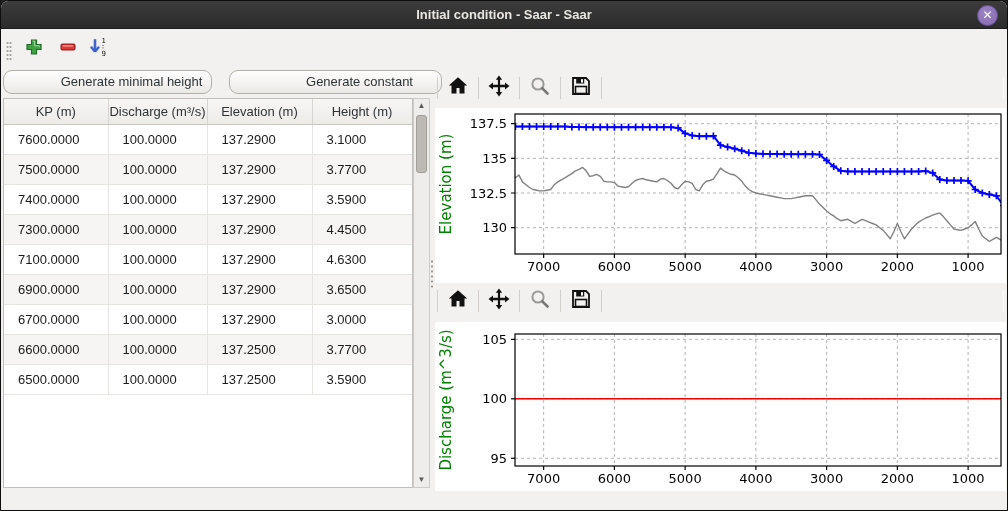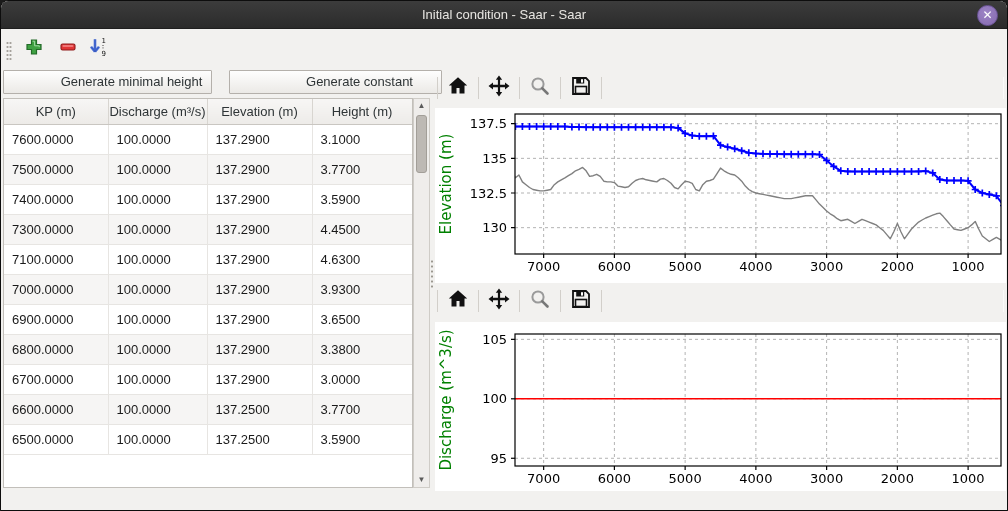--- a/index.html
+++ b/index.html
@@ -5,49 +5,49 @@
   * { margin:0; padding:0; box-sizing:border-box; }
   html,body { width:1008px; height:511px; background:#1a1a1a; }
   body { font-family:"Liberation Sans", sans-serif; }
   .window { position:relative; width:1008px; height:511px; border:1px solid #0d0d0d;
             border-radius:8px 8px 0 0; overflow:hidden; background:#f2f1ef; }
 
   
   .titlebar { position:absolute; left:0; top:0; width:100%; height:28px;
               background:linear-gradient(#3c3c3c,#2b2b2b); border-bottom:1px solid #1f1f1f; }
   .title { position:absolute; left:0; right:0; top:0; height:28px; line-height:28px;
-           text-align:center; color:#e8e6e2; font-size:13px; font-weight:400; }
+           text-align:center; color:#e8e6e2; font-size:13px; font-weight:700; }
   .close-btn { position:absolute; right:9px; top:4px; width:21px; height:21px; border-radius:50%;
                background:radial-gradient(circle at 40% 35%, #9d85c6, #8468ae); border:1px solid #6d569a;
                color:#fff; font-size:12px; line-height:19px; text-align:center; cursor:pointer; }
 
   .app { position:absolute; left:0; top:28px; width:1008px; height:483px; background:#f2f1ef; }
 
   
   .main-toolbar { position:absolute; left:0; top:2px; width:1008px; height:36px; }
   .grip { position:absolute; left:5px; top:10px; width:6px; height:20px;
           background-image:radial-gradient(circle, #a6a29c 1px, transparent 1.2px);
           background-size:3px 4px; }
   .tool-btn { position:absolute; top:5px; width:26px; height:26px; display:flex;
               align-items:center; justify-content:center; cursor:pointer; border-radius:3px; }
 
   
   .gtk-btn { position:absolute; top:41px; height:24px; background:linear-gradient(#fefefe,#ebe9e6);
-             border:1px solid #b4b0ab; border-radius:1px; font-size:13px; color:#2e3436;
+             border:1px solid #b4b0ab; border-radius:9px; font-size:13px; color:#2e3436;
              text-align:center; line-height:22px; cursor:pointer; font-family:"Liberation Sans",sans-serif;padding-left:48px; }
 
   
   .grid-wrap { position:absolute; left:2px; top:69px; width:410px; height:390px;
                border:1px solid #c2bfba; background:#fff; overflow:hidden; }
   table.grid { border-collapse:collapse; table-layout:fixed; width:100%; font-size:13px; }
   table.grid th { height:25px; background:linear-gradient(#f7f6f5,#edebe8); font-weight:normal;
                   color:#2e3436; border-right:1px solid #d8d5d0; border-bottom:1px solid #c9c6c1;
                   cursor:pointer; }
   table.grid td { height:30px; border-right:1px solid #e7e5e2; border-bottom:1px solid #e7e5e2;
-                  padding-left:8px; color:#1a1a1a; background:#fff; cursor:text; }
+                  padding-left:14px; color:#1a1a1a; background:#fff; cursor:text; }
   table.grid tr:nth-child(even) td { background:#f6f5f4; }
 
   
   .vscroll { position:absolute; left:412px; top:69px; width:17px; height:390px;
              background:#efedeb; border:1px solid #cfccc7; }
   .vscroll .arrow { position:absolute; left:0; width:15px; height:14px; color:#5a5a5a;
                     font-size:8px; text-align:center; line-height:14px; cursor:pointer; }
   .vscroll .arrow.up { top:0; }
   .vscroll .arrow.down { bottom:0; }
   .vscroll .thumb { position:absolute; left:2px; top:16px; width:11px; height:58px;
@@ -162,36 +162,24 @@
               <td>137.2900</td>
               <td>4.4500</td>
             </tr>
             <tr>
               <td>7100.0000</td>
               <td>100.0000</td>
               <td>137.2900</td>
               <td>4.6300</td>
             </tr>
             <tr>
-              <td>7000.0000</td>
-              <td>100.0000</td>
-              <td>137.2900</td>
-              <td>3.9300</td>
-            </tr>
-            <tr>
               <td>6900.0000</td>
               <td>100.0000</td>
               <td>137.2900</td>
               <td>3.6500</td>
-            </tr>
-            <tr>
-              <td>6800.0000</td>
-              <td>100.0000</td>
-              <td>137.2900</td>
-              <td>3.3800</td>
             </tr>
             <tr>
               <td>6700.0000</td>
               <td>100.0000</td>
               <td>137.2900</td>
               <td>3.0000</td>
             </tr>
             <tr>
               <td>6600.0000</td>
               <td>100.0000</td>

